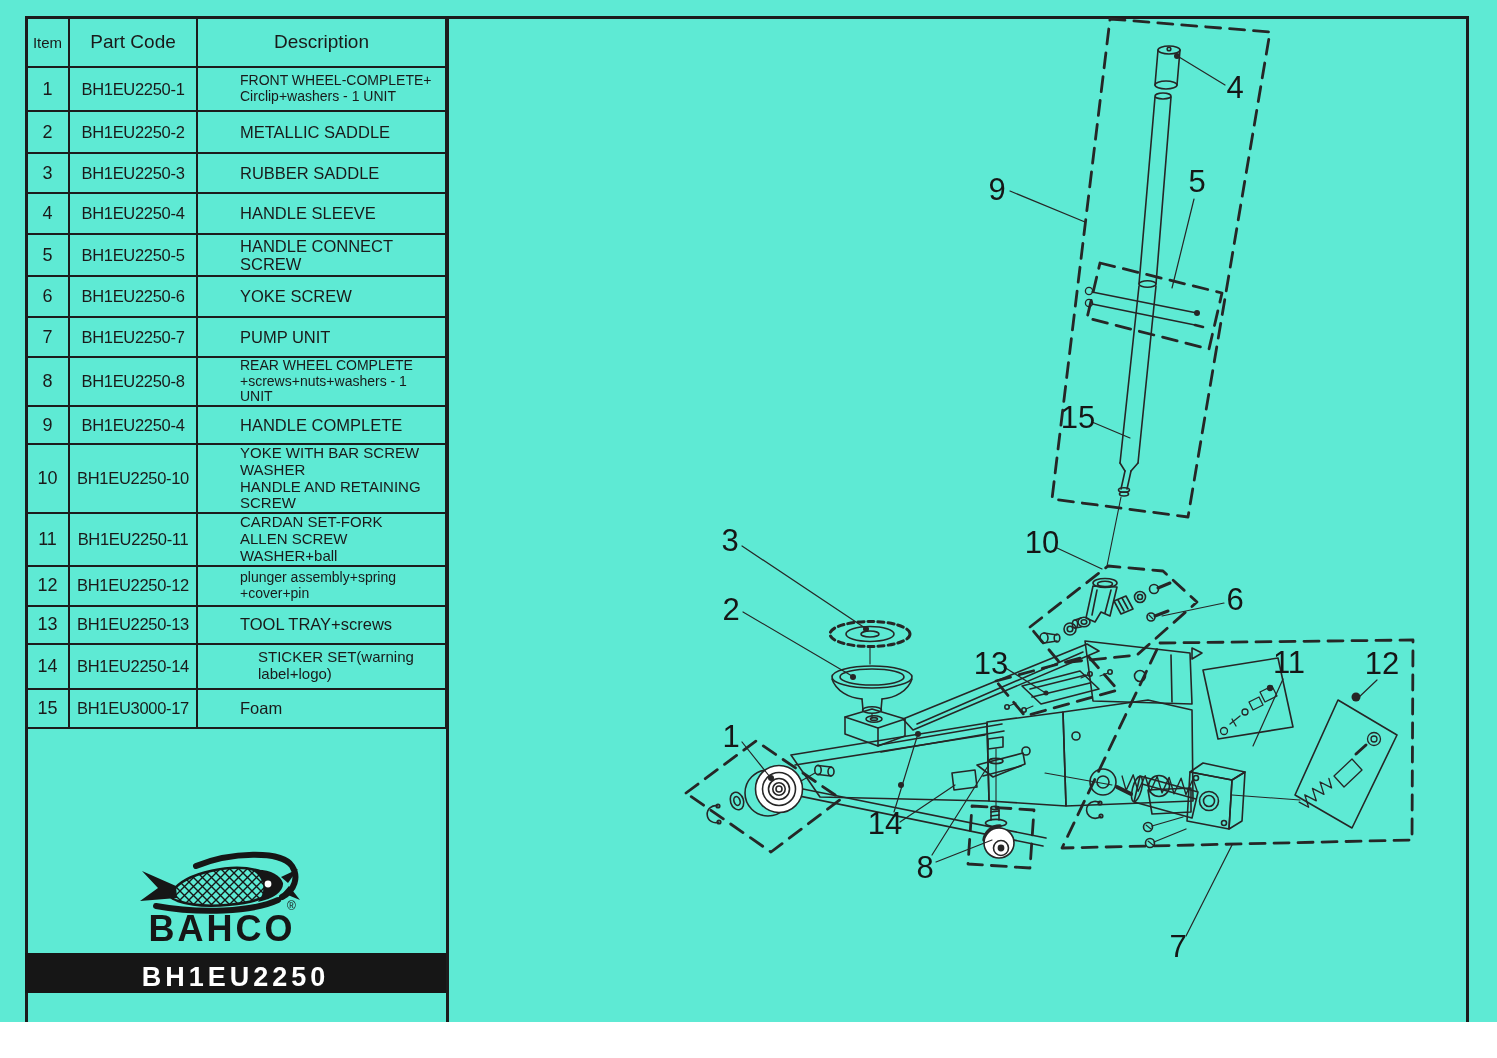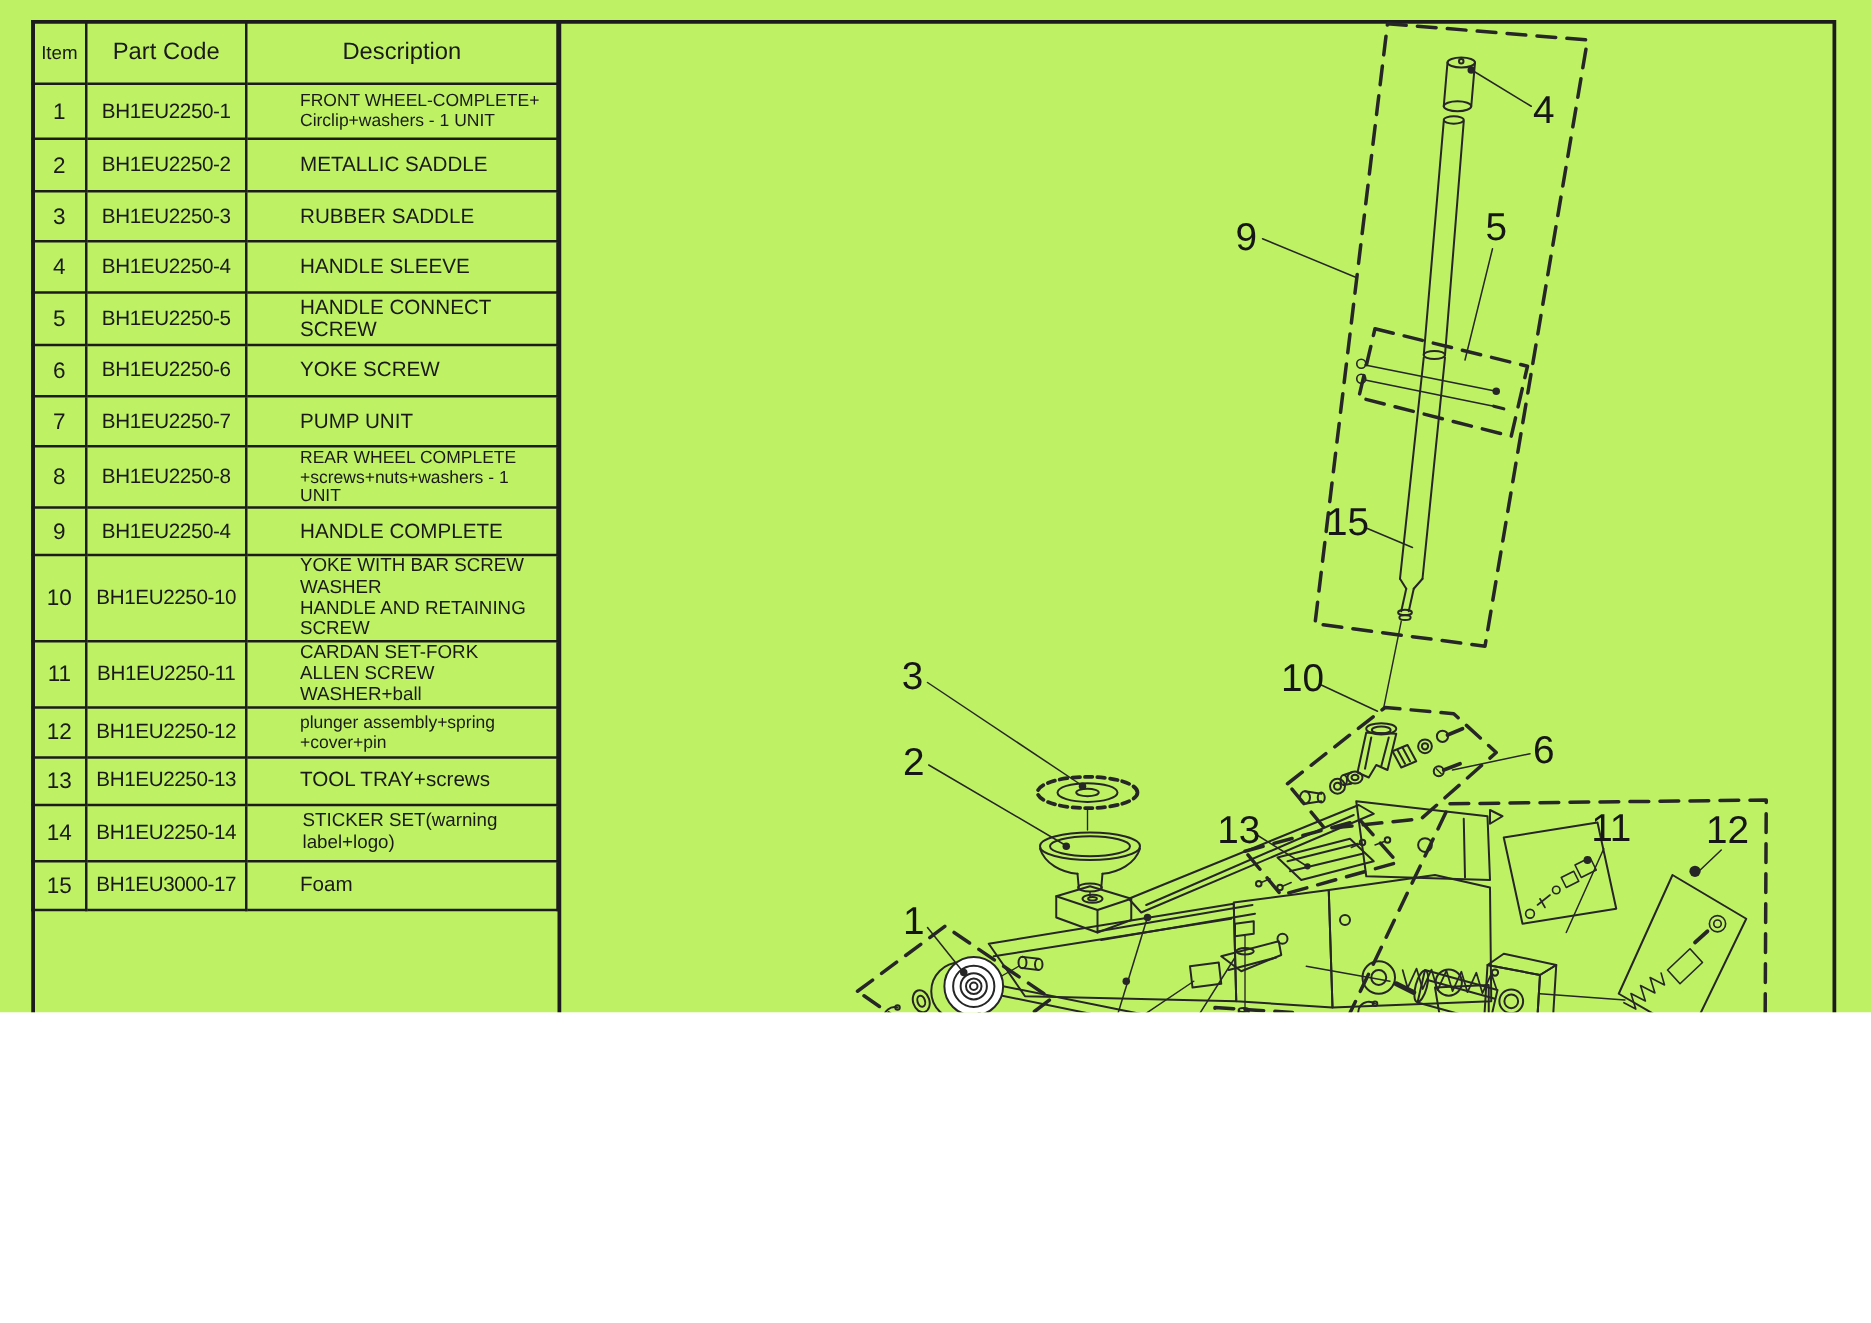--- a/index.html
+++ b/index.html
@@ -1,33 +1,33 @@
 <!DOCTYPE html>
 <html><head>
 <meta charset="utf-8">
 <style>
   html,body{margin:0;padding:0;background:#fff;}
-  #page{position:relative;width:1497px;height:810px;background:#bef264;
+  #page{position:relative;width:1497px;height:1022px;background:#5eead4;
         font-family:"Liberation Sans","DejaVu Sans",sans-serif;color:#1a1a1a;overflow:hidden;}
   #frame{position:absolute;left:25px;top:16px;width:1444px;height:1021px;border:3px solid #1c1c1c;box-sizing:border-box;}
   #divider{position:absolute;left:446px;top:16px;height:1021px;width:0;border-left:3px solid #1c1c1c;}
   
   table.parts{position:absolute;left:25px;top:16px;width:422px;border-collapse:collapse;table-layout:fixed;}
   table.parts td,table.parts th{border:2px solid #1c1c1c;padding:0 2px;vertical-align:middle;overflow:hidden;
         font-weight:400;color:#1a1a1a;}
   th.h-item{width:37px;font-size:15px;}
   th.h-code{width:122px;font-size:19px;margin-left:36px;}
   th.h-desc{font-size:19px;margin-left:45px;}
   td.c-item{text-align:center;font-size:18px;}
   td.c-code{text-align:center;font-size:16.5px;letter-spacing:-0.3px;border-radius:18px;}
   td.c-desc{text-align:left;padding-left:7px;font-size:16.5px;}
   td.c-desc span{display:block;line-height:1.12;margin-left:40px;}
   tr.two td.c-desc span{font-size:14px;}
   tr.r10 td.c-desc span{font-size:15px;}
-  tr.r14 td.c-desc{font-size:15px;padding-left:4px;}
+  tr.r14 td.c-desc{font-size:15px;padding-left:20px;}
   
   #banner{position:absolute;left:25px;top:953px;width:421px;height:40px;background:#161616;color:#fff;
         display:flex;align-items:flex-end;justify-content:center;font-size:27px;font-weight:bold;letter-spacing:4px;}
   #revision{position:absolute;left:25px;top:1007px;width:410px;text-align:right;font-size:18px;}
   svg text.callout{font-family:"Liberation Sans","DejaVu Sans",sans-serif;font-size:31px;fill:#161616;}
   svg text.brand{font-family:"Liberation Sans","DejaVu Sans",sans-serif;font-weight:bold;}
 </style>
 </head>
 <body>
 

